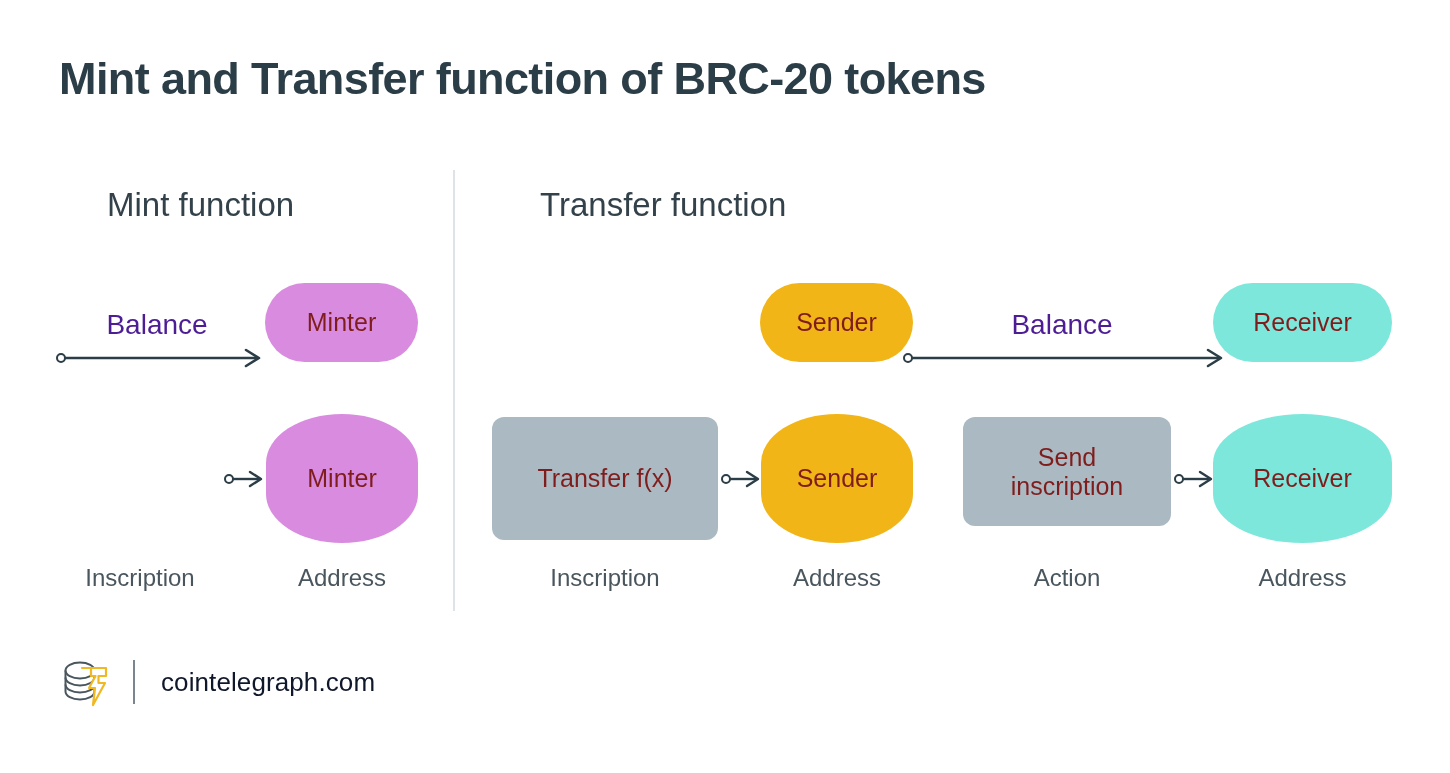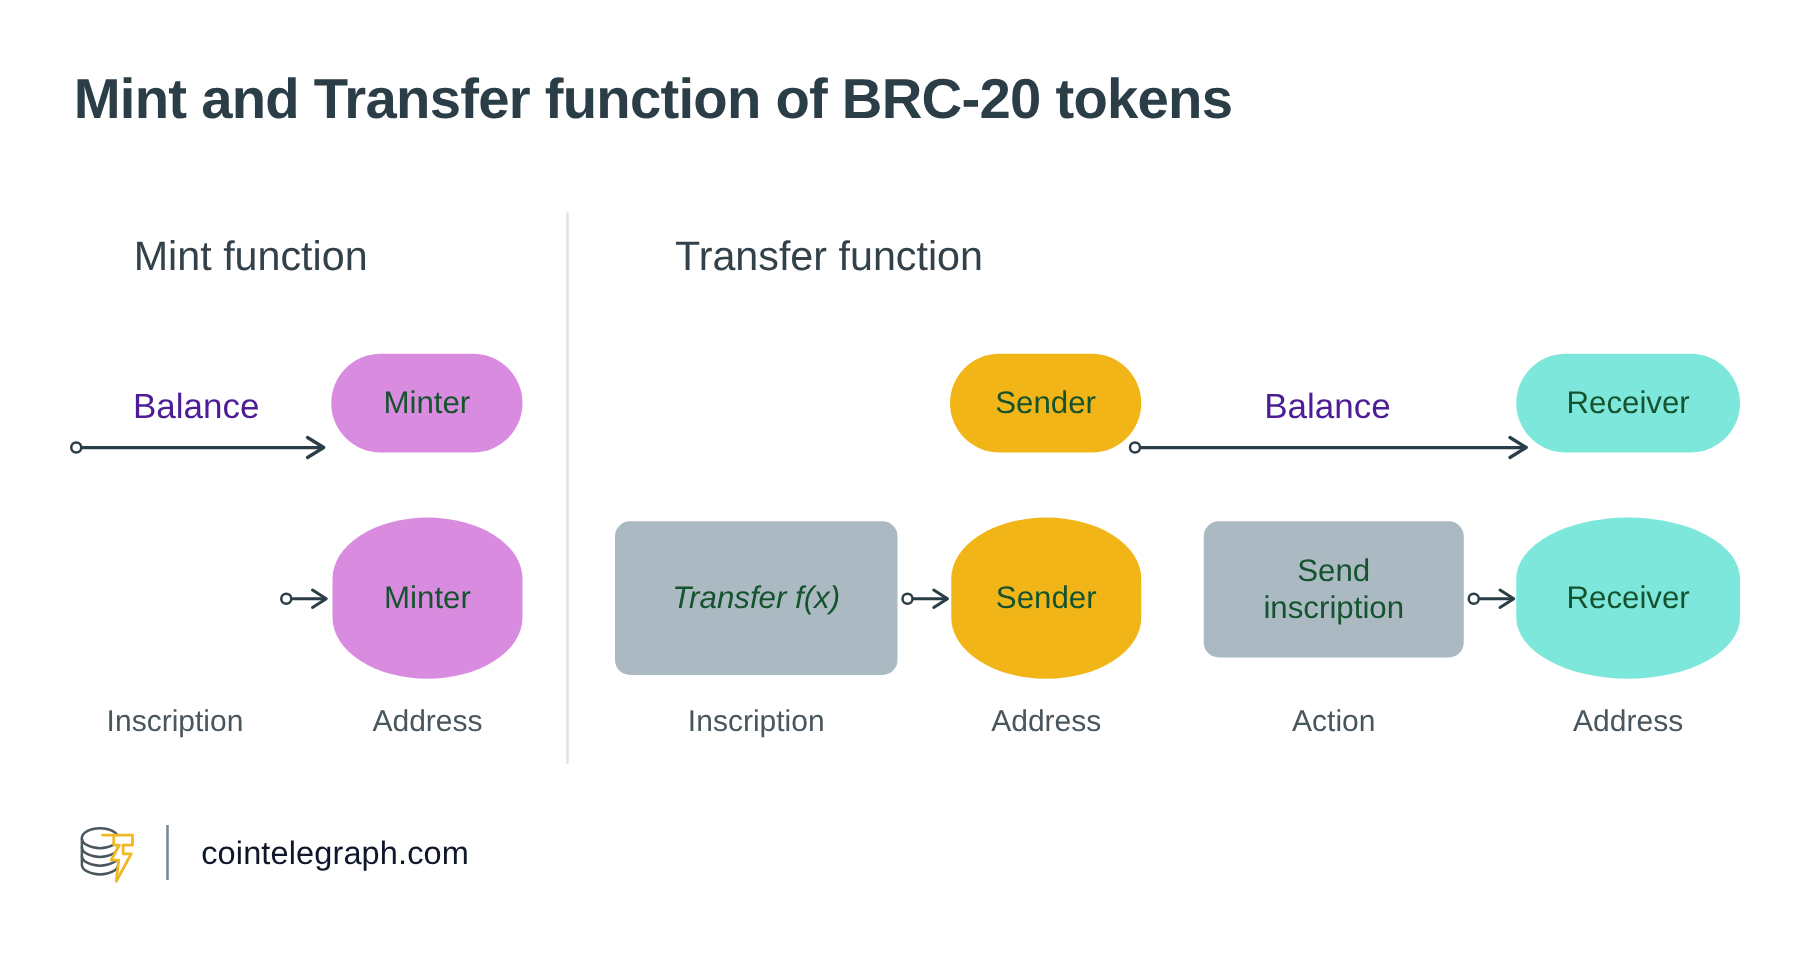--- a/index.html
+++ b/index.html
@@ -42,21 +42,21 @@
   .heading-mint { left: 59px; top: 186px; }
   .heading-transfer { left: 492px; top: 186px; }
 
   
   .node {
     position: absolute;
     display: flex;
     align-items: center;
     justify-content: center;
     text-align: center;
-    color: #14532d;
+    color: #7f1d1d;
     font-size: 25px;
     line-height: 1.16;
     white-space: pre-line;
   }
   .pill { border-radius: 60px; }
   .oval { border-radius: 50% / 38%; }
   .rect { border-radius: 12px; }
 
   
   .caption {
@@ -142,21 +142,21 @@
   <svg class="connector" style="left:903px; top:345px;" width="327" height="26">
     <circle cx="5" cy="13" r="4" fill="#ffffff" stroke="#2b3d47" stroke-width="2"></circle>
     <line x1="9" y1="13" x2="317" y2="13" stroke="#2b3d47" stroke-width="2.6"></line>
     <path d="M305 5 L318 13 L305 21" fill="none" stroke="#2b3d47" stroke-width="2.6" stroke-linecap="round" stroke-linejoin="round"></path>
   </svg>
 
   <div class="node pill" style="left:1213px; top:283px; width:179px; height:79px; background:#7ee7dc;">
     <span>Receiver</span>
   </div>
 
-  <div class="node rect" style="left:492px; top:417px; width:226px; height:123px; background:#abbac2;font-style:italic;">
+  <div class="node rect" style="left:492px; top:417px; width:226px; height:123px; background:#abbac2;">
     <span>Transfer f(x)</span>
   </div>
 
   <svg class="connector" style="left:721px; top:466px;" width="44" height="26">
     <circle cx="5" cy="13" r="4" fill="#ffffff" stroke="#2b3d47" stroke-width="2"></circle>
     <line x1="9" y1="13" x2="36" y2="13" stroke="#2b3d47" stroke-width="2.4"></line>
     <path d="M26 6 L37 13 L26 20" fill="none" stroke="#2b3d47" stroke-width="2.4" stroke-linecap="round" stroke-linejoin="round"></path>
   </svg>
 
   <div class="node oval" style="left:761px; top:414px; width:152px; height:129px; background:#f2b518;">

